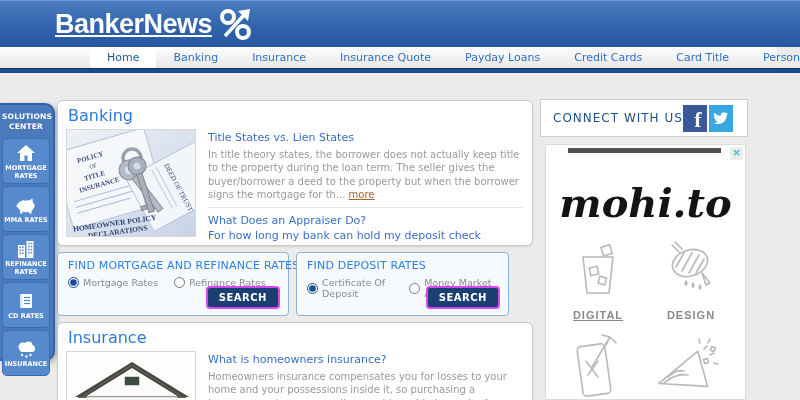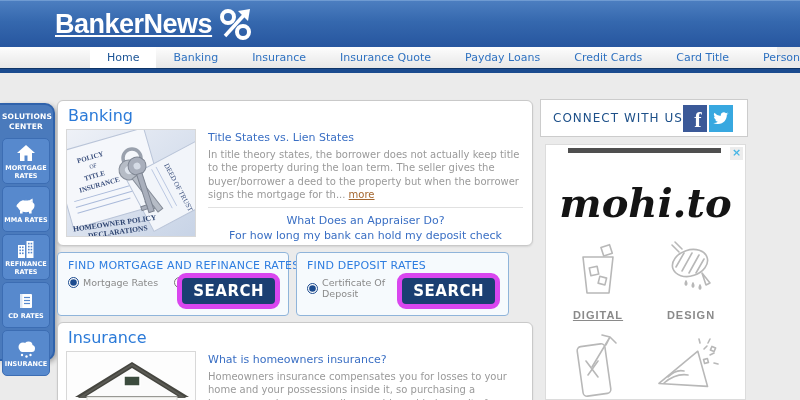--- a/index.html
+++ b/index.html
@@ -49,35 +49,35 @@
   .photo { flex:0 0 130px; border:1px solid #d8d8d8; overflow:hidden; background:#fff; }
   .photo-keys { height:108px; }
   .photo-house { height:108px; }
   .art { flex:1; min-width:0; }
   .art-title { display:block; font-size:11px; color:#3a6fc4; text-decoration:none;
     margin:2px 0 4px; }
   .art p { font-size:10px; color:#9a9a9a; line-height:1.33; }
   .more { color:#a4662e; cursor:pointer; }
   .divider { border:none; border-top:1px solid #e1e1e1; margin:6px 0 5px; }
   .qlinks a { display:block; font-size:11px; color:#3a6fc4; text-decoration:none;
-    line-height:15px;text-align:center; }
+    line-height:15px; }
 
   
   .ratebox { position:absolute; top:252px; height:64px; background:#f6fafd;
     border:1px solid #8fb4da; border-radius:4px; padding:6px 8px 0 10px; }
   .ratebox-1 { left:57px;  width:232px; }
   .ratebox-2 { left:296px; width:213px; }
   .ratebox h3 { font-size:11px; font-weight:normal; color:#2e7de0; letter-spacing:.2px;
     margin-bottom:5px; white-space:nowrap; }
   .radios { display:flex; gap:16px; align-items:center; font-size:9.5px; color:#8a8a8a; }
   .radios label { display:flex; align-items:center; gap:4px; cursor:pointer; }
   .radios input { width:11px; height:11px; accent-color:#1b4b8f; margin:0; }
   .search-btn { position:absolute; right:8px; bottom:6px; background:#1b3f72;
-    color:#fff; font-size:15px; font-weight:bold; letter-spacing:.5px;
-    border:5px solid #d946ef; border-radius:9px; padding:4px 11px; cursor:pointer;
+    color:#fff; font-size:10px; font-weight:bold; letter-spacing:.5px;
+    border:2px solid #d946ef; border-radius:4px; padding:4px 11px; cursor:pointer;
     font-family:"DejaVu Sans", sans-serif; }
 
   
   .connect { position:absolute; left:540px; top:99px; width:208px; height:38px;
     background:#fff; border:1px solid #ccc; display:flex; align-items:center;
     padding:0 14px 0 12px; }
   .connect-label { font-size:12px; color:#1d5089; letter-spacing:1px; white-space:nowrap; }
   .sicon { width:27px; height:27px; display:flex; align-items:flex-end;
     justify-content:center; cursor:pointer; }
   .fb { background:#3b5998; margin-left:auto; }

